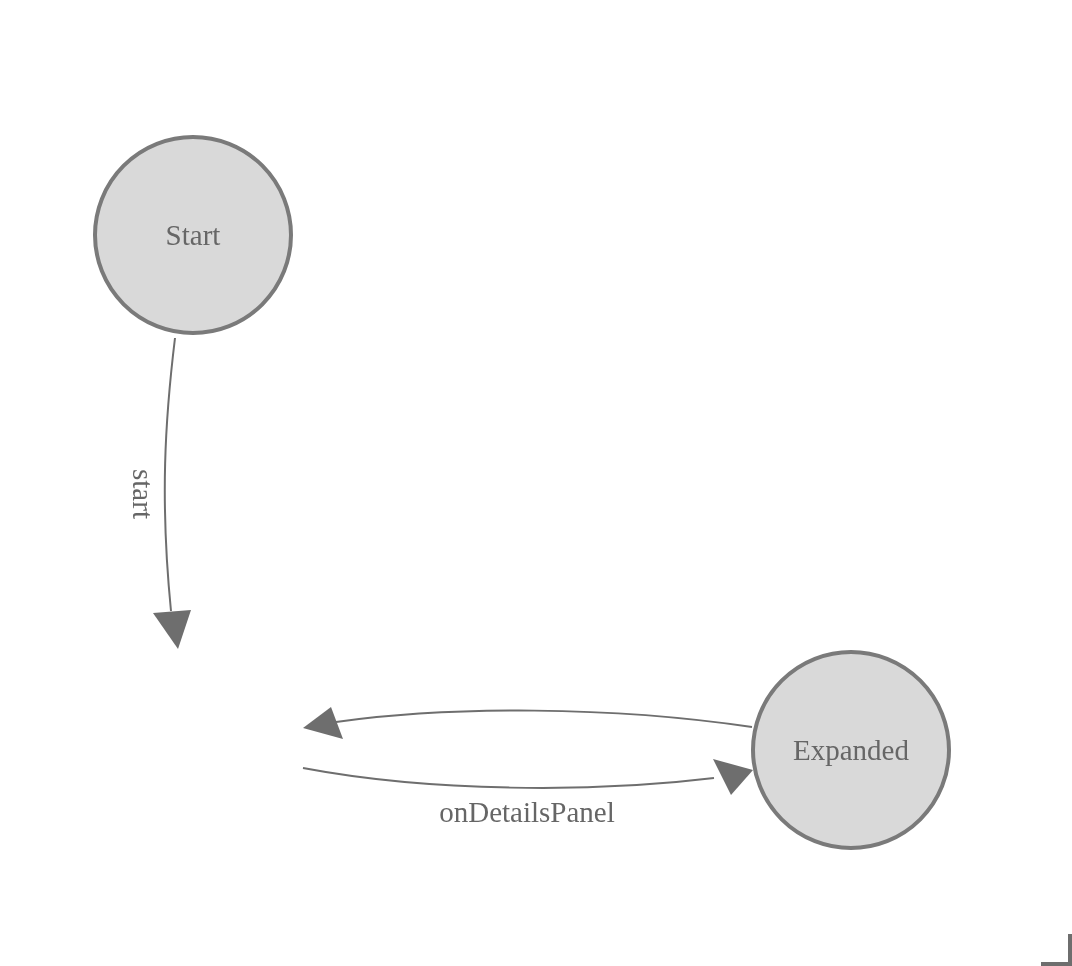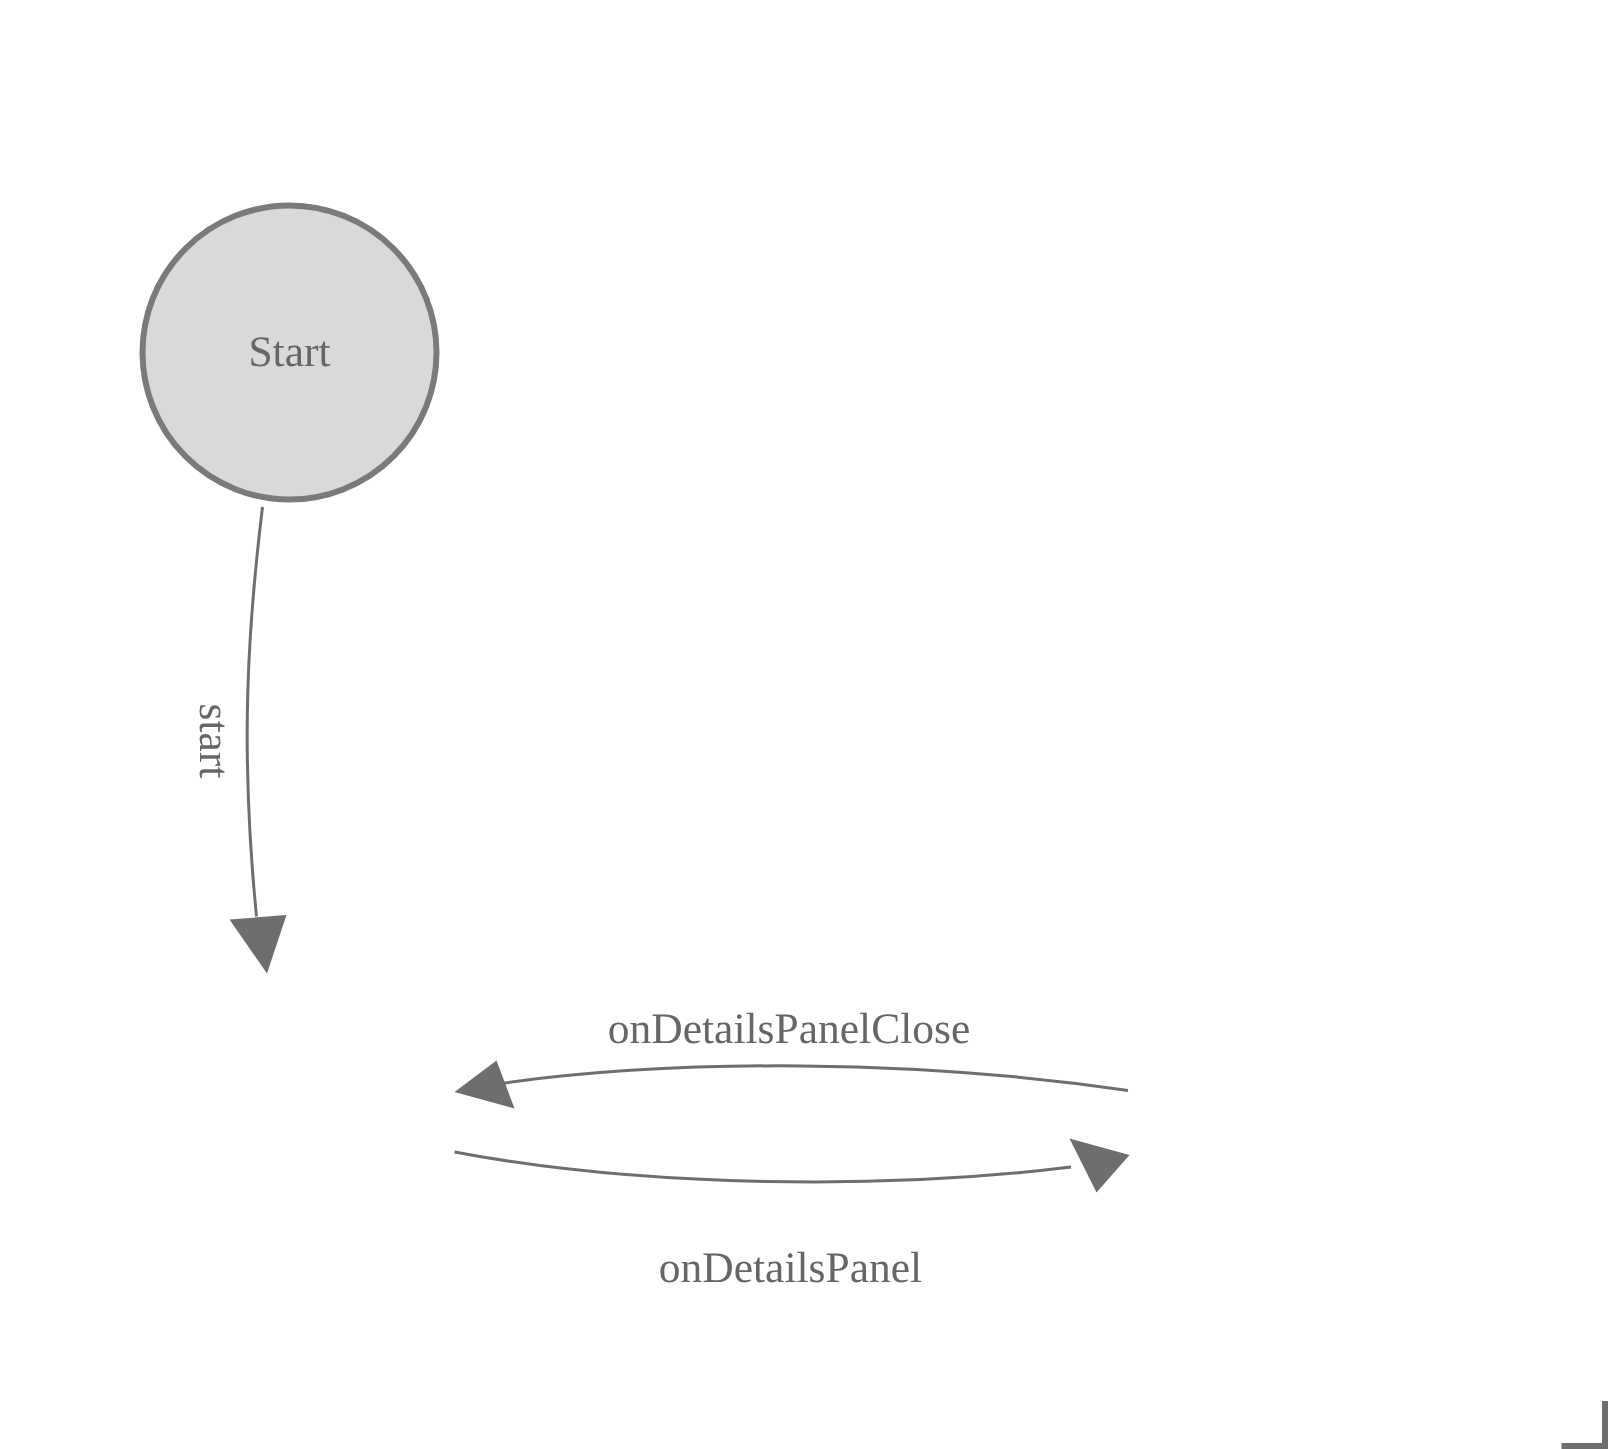--- a/index.html
+++ b/index.html
@@ -84,22 +84,24 @@
 
     <path class="edge-path" d="M 303 768 C 430 792, 592 793, 714 778"></path>
     <polygon class="arrowhead" points="753,770 713,759 731,795"></polygon>
   </svg>
 
   <div class="state-node" style="left:93px; top:135px;">
     <span class="node-label">Start</span>
   </div>
 
 
+  <div class="state-node" style="left:751px; top:650px;">
+    <span class="node-label">Expanded</span>
+  </div>
 
   <div class="edge-label rotated" style="left:142px; top:494px;">start</div>
 
-  <div class="edge-label" style="left:526px; top:687px;">onDetailsPanelClose</div>
 
-  <div class="edge-label" style="left:527px; top:812px;margin-top:34px;">onDetailsPanel</div>
+  <div class="edge-label" style="left:527px; top:812px;">onDetailsPanel</div>
 
   <div class="corner-mark"></div>
 
 </div>
 
 </body></html>

